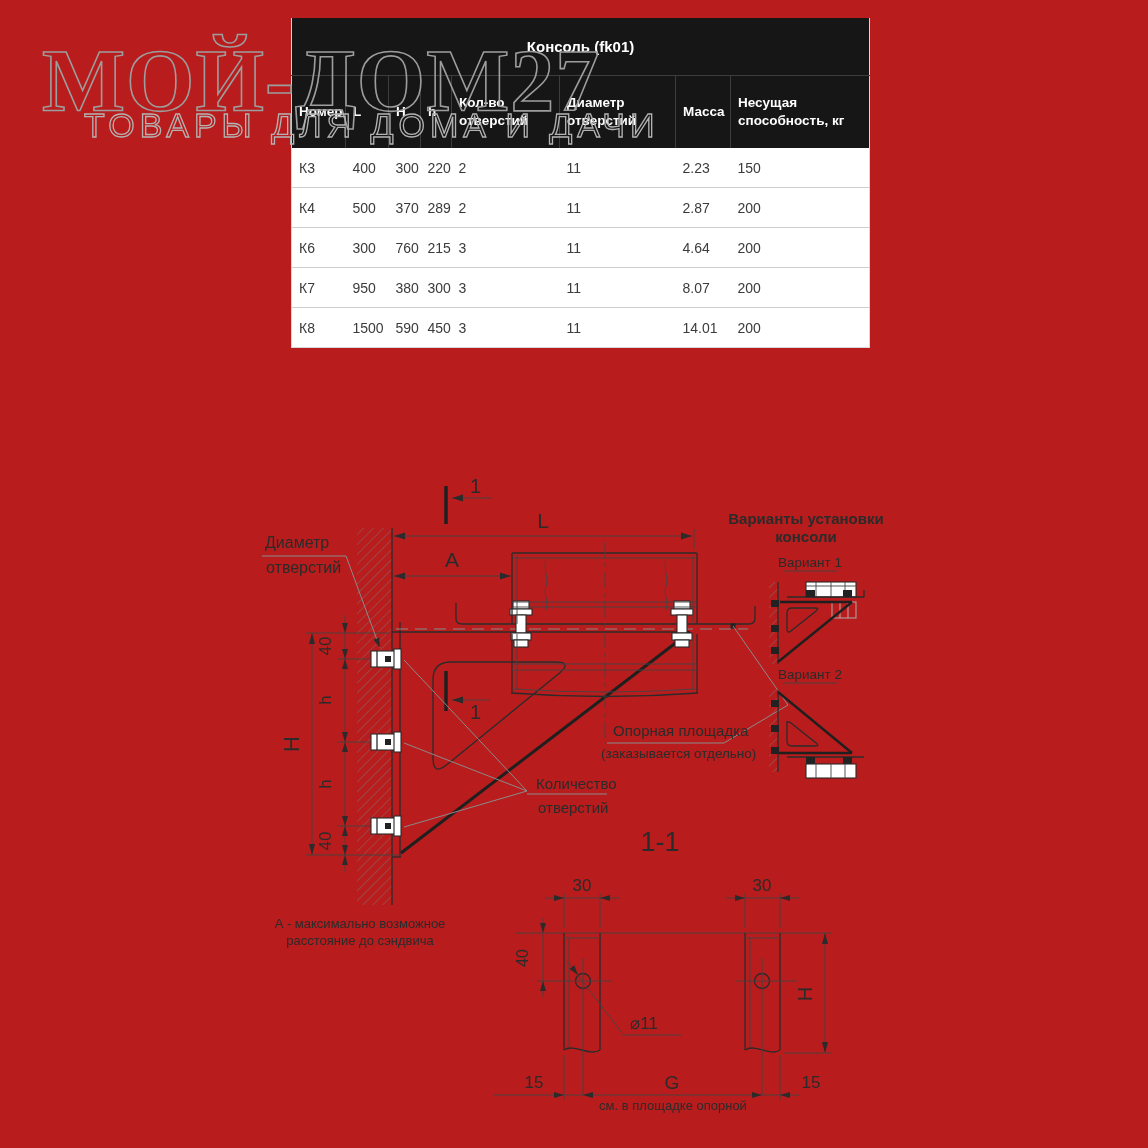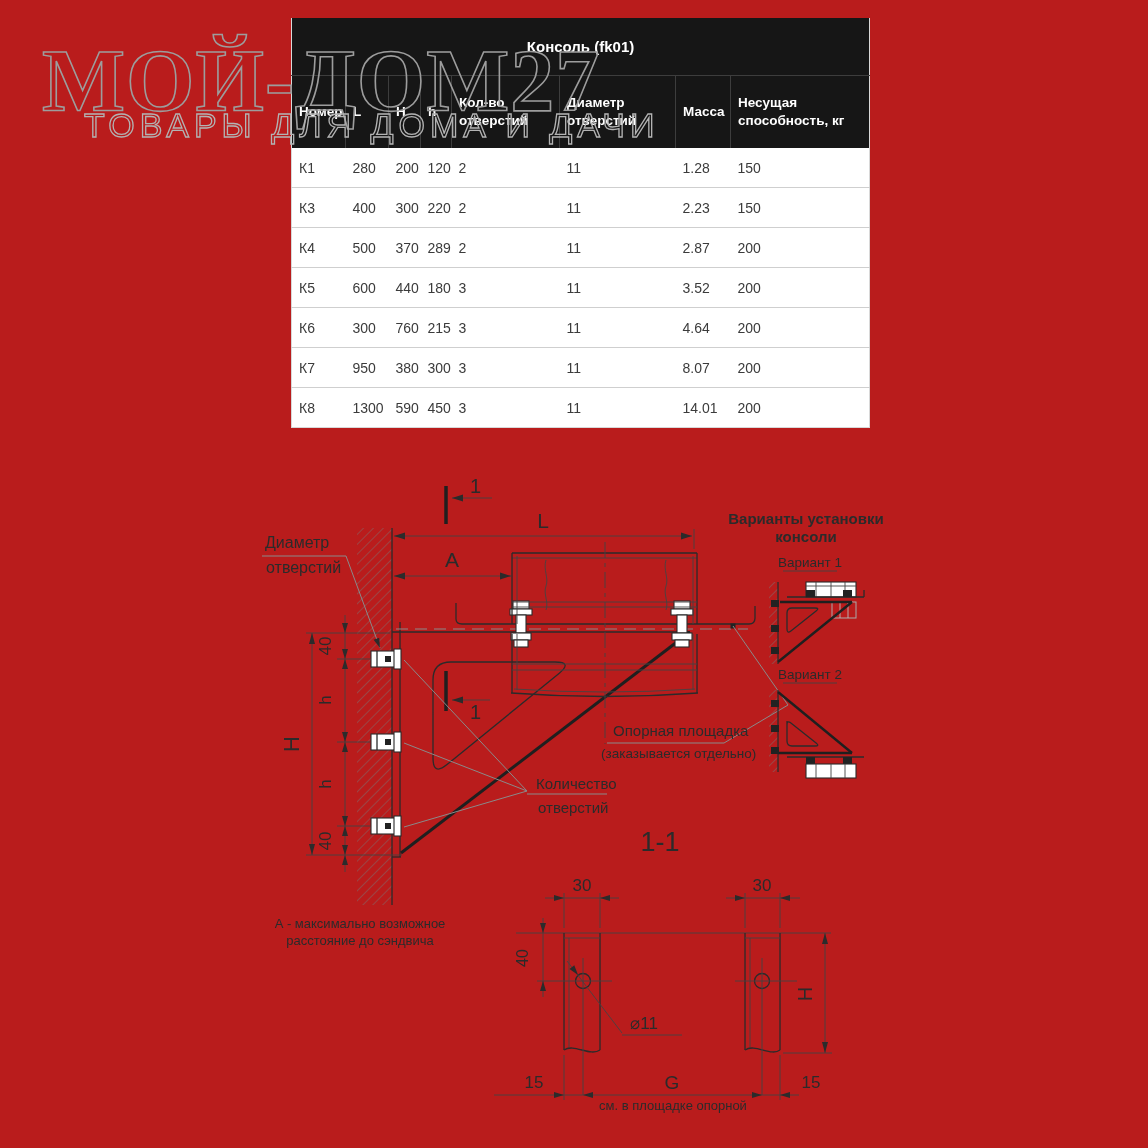--- a/index.html
+++ b/index.html
@@ -66,57 +66,37 @@
         <th>H</th>
         <th>h</th>
         <th>Кол-во отверстий</th>
         <th>Диаметр отверстий</th>
         <th>Масса</th>
         <th>Несущая способность, кг</th>
       </tr>
     </thead>
     <tbody>
         <tr>
-          <td>К1</td>
-          <td>280</td>
-          <td>200</td>
-          <td>120</td>
-          <td>2</td>
-          <td>11</td>
-          <td>1.28</td>
-          <td>150</td>
-        </tr>
-        <tr>
           <td>К3</td>
           <td>400</td>
           <td>300</td>
           <td>220</td>
           <td>2</td>
           <td>11</td>
           <td>2.23</td>
           <td>150</td>
         </tr>
         <tr>
           <td>К4</td>
           <td>500</td>
           <td>370</td>
           <td>289</td>
           <td>2</td>
           <td>11</td>
           <td>2.87</td>
-          <td>200</td>
-        </tr>
-        <tr>
-          <td>К5</td>
-          <td>600</td>
-          <td>440</td>
-          <td>180</td>
-          <td>3</td>
-          <td>11</td>
-          <td>3.52</td>
           <td>200</td>
         </tr>
         <tr>
           <td>К6</td>
           <td>300</td>
           <td>760</td>
           <td>215</td>
           <td>3</td>
           <td>11</td>
           <td>4.64</td>
@@ -127,21 +107,21 @@
           <td>950</td>
           <td>380</td>
           <td>300</td>
           <td>3</td>
           <td>11</td>
           <td>8.07</td>
           <td>200</td>
         </tr>
         <tr>
           <td>К8</td>
-          <td>1300</td>
+          <td>1500</td>
           <td>590</td>
           <td>450</td>
           <td>3</td>
           <td>11</td>
           <td>14.01</td>
           <td>200</td>
         </tr>
       </tbody>
   </table>
 

